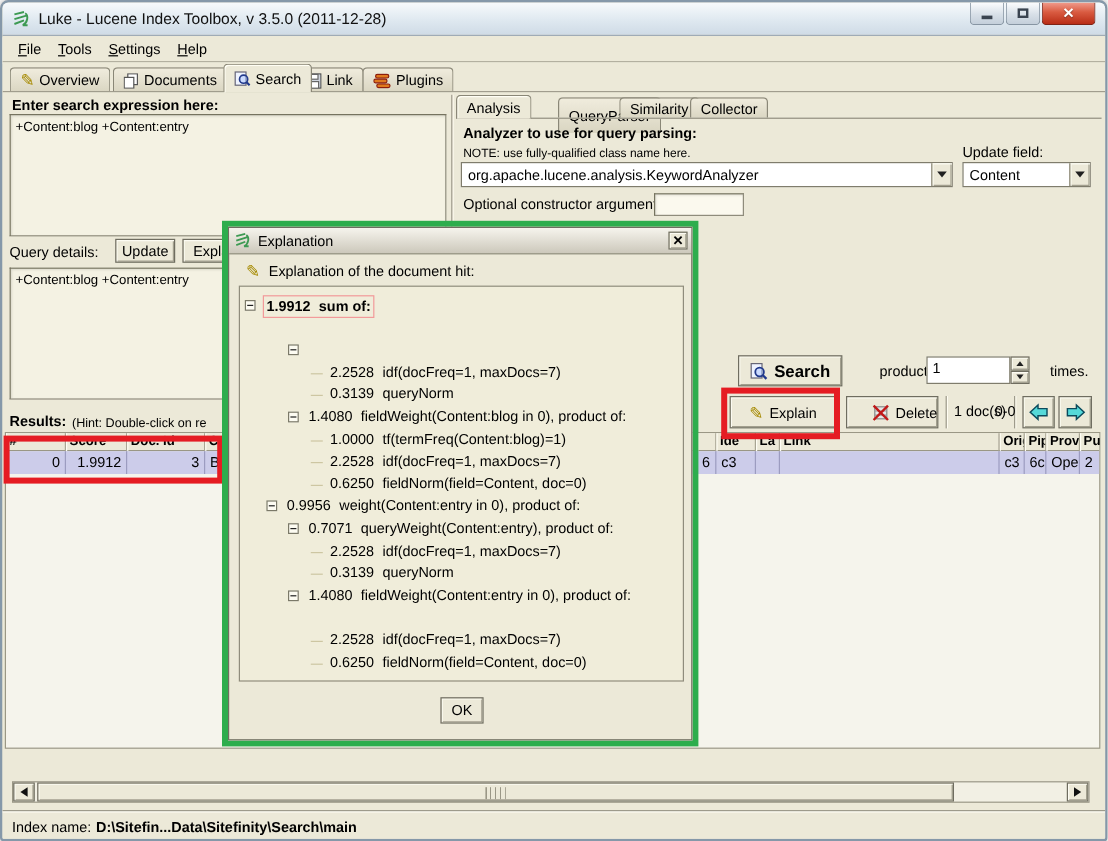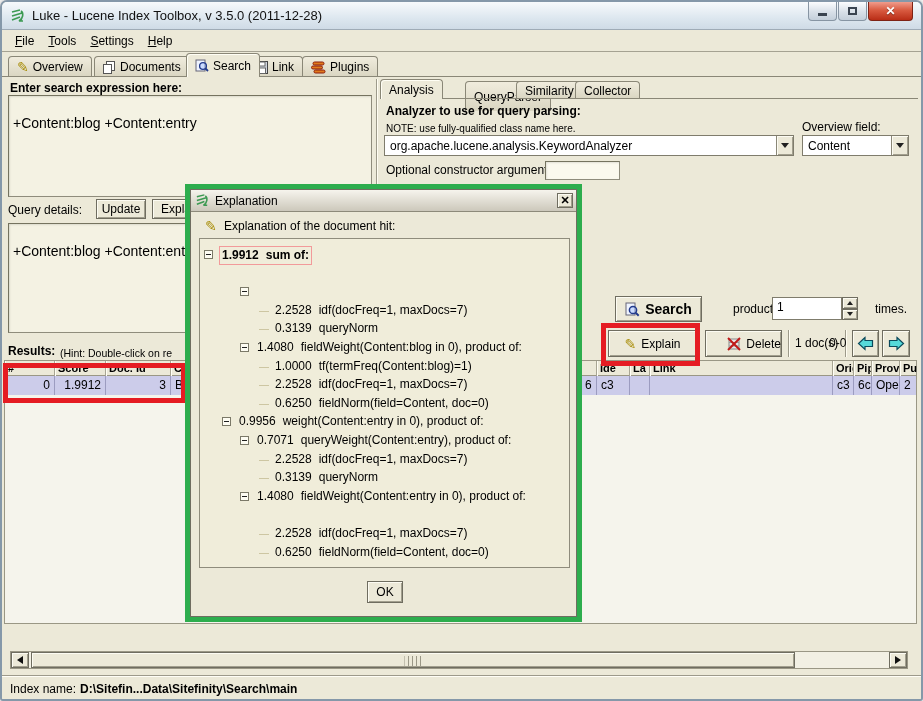--- a/index.html
+++ b/index.html
@@ -35,21 +35,21 @@
   .tabline { position:absolute; left:0; right:0; top:74px; height:1px; background:#fffef4; border-top:1px solid #8a8777; }
 
   
   .content { position:absolute; left:0; top:75px; right:0; height:598px; background:#ece9d8; }
   .blabel { position:absolute; font-size:12px; font-weight:bold; color:#000; white-space:nowrap; }
   .nlabel { position:absolute; font-size:12px; color:#000; white-space:nowrap; }
   .slabel { position:absolute; font-size:10px; color:#000; white-space:nowrap; }
 
   .sunken { border:1px solid #8f8c7c; border-top-color:#75735f; border-left-color:#75735f;
             background:#f4f2e3; box-shadow:inset 1px 1px 2px rgba(0,0,0,.10); }
-  .textarea { position:absolute; font-size:14px; padding:19px 4px; color:#000; white-space:pre-wrap; overflow:hidden; }
+  .textarea { position:absolute; font-size:11px; padding:4px 4px; color:#000; white-space:pre-wrap; overflow:hidden; }
 
   .btn { position:absolute; border:1px solid #6f6d60; background:#ece9d8; font-size:12px; color:#000;
          box-shadow:inset 1px 1px 0 #fcfbf2, inset -1px -1px 0 #a29f8e;
          display:flex; align-items:center; justify-content:center; gap:5px; overflow:hidden; }
   .vsep { position:absolute; width:2px; border-left:1px solid #9d9a8a; border-right:1px solid #fffdf2; }
 
   .combo { position:absolute; border:1px solid #7f7c6c; background:#fff; display:flex; align-items:center; }
   .combo .cval { flex:1; font-size:12px; padding:0 5px; color:#000; white-space:nowrap; overflow:hidden; }
   .combo .cbtn { width:17px; align-self:stretch; background:#ece9d8; border-left:1px solid #8a8777;
                  box-shadow:inset 1px 1px 0 #fcfbf2, inset -1px -1px 0 #a29f8e;
@@ -210,21 +210,21 @@
     <div class="tab" style="left:514px; top:4px; height:18px;">
       <span>Similarity</span>
     </div>
     <div class="tab" style="left:573px; top:4px; height:18px;">
       <span>Collector</span>
     </div>
     <div style="position:absolute; left:378px; top:21px; width:538px; height:1px; background:#fffef4; border-top:1px solid #8a8777;"></div>
 
     <div class="blabel" style="left:384px; top:27px;">Analyzer to use for query parsing:</div>
     <div class="slabel" style="left:384px; top:46px;">NOTE: use fully-qualified class name here.</div>
-    <div class="nlabel" style="left:800px; top:43px;">Overview field:</div>
+    <div class="nlabel" style="left:800px; top:43px;">Update field:</div>
 
     <div class="combo" style="left:382px; top:58px; width:410px; height:21px;">
       <span class="cval">org.apache.lucene.analysis.KeywordAnalyzer</span>
       <span class="cbtn">
             <span class="tri-down"></span>
           </span>
     </div>
     <div class="combo" style="left:800px; top:58px; width:107px; height:21px;">
       <span class="cval">Content</span>
       <span class="cbtn">

